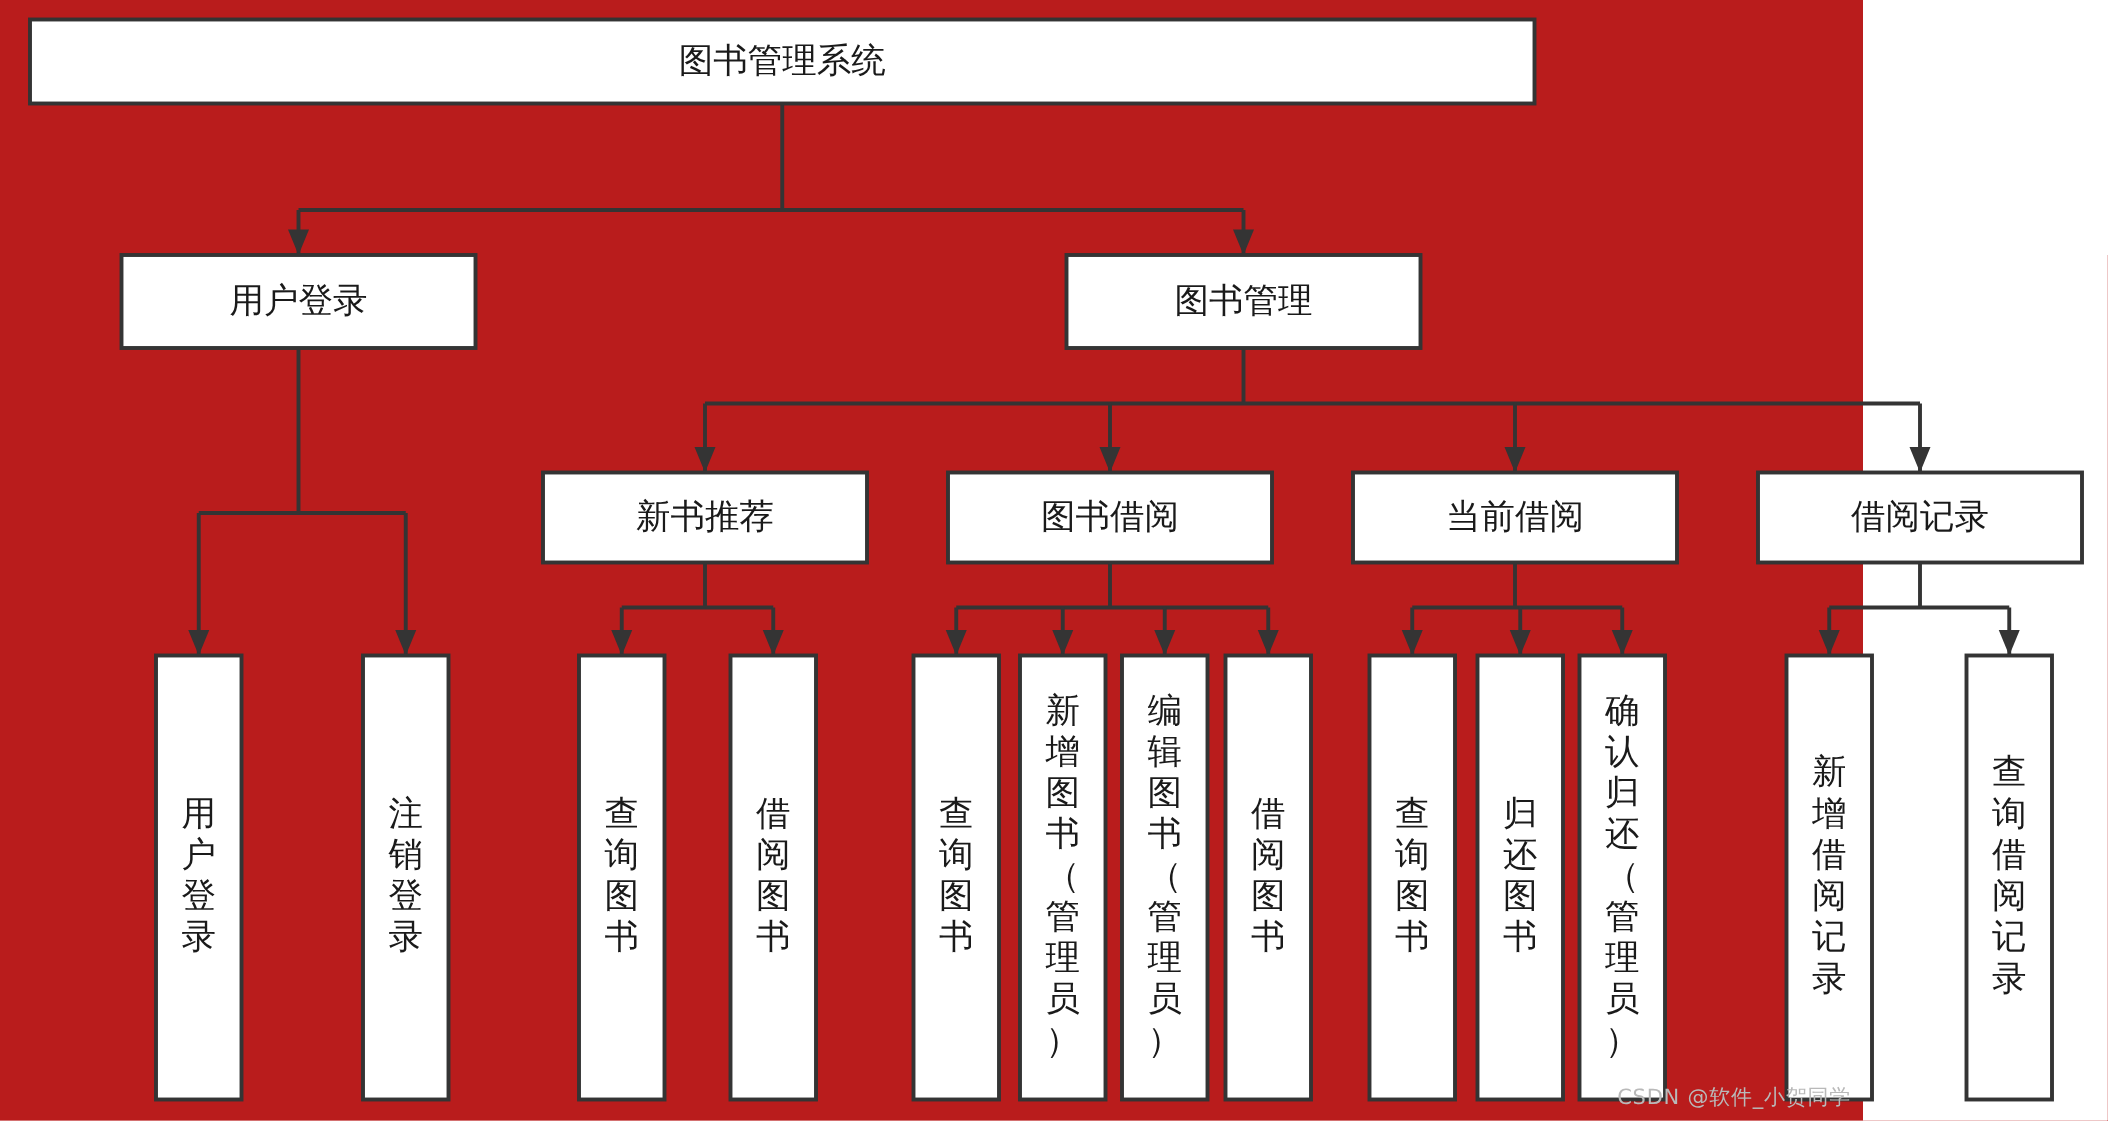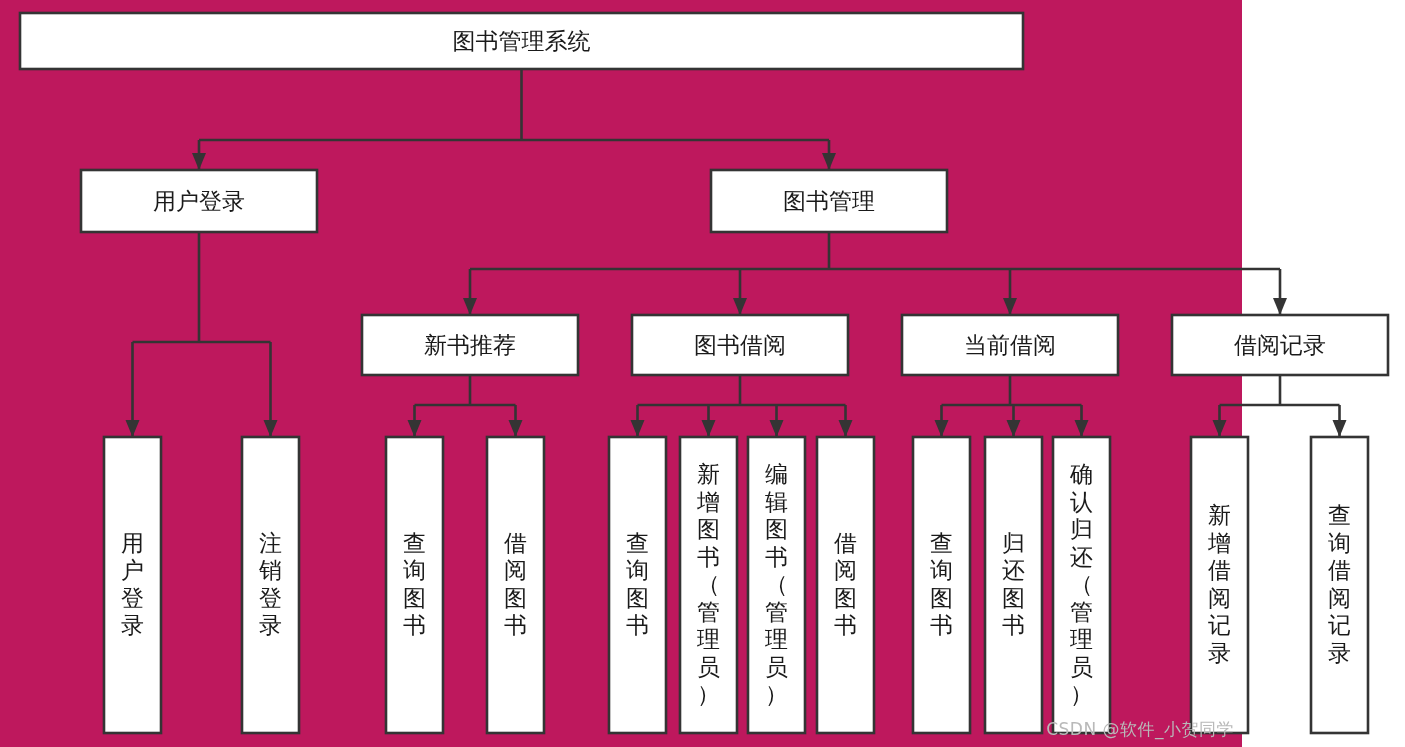--- a/index.html
+++ b/index.html
@@ -11,21 +11,21 @@
   body {
     width: 1405px;
     height: 747px;
     overflow: hidden;
     font-family: "DejaVu Sans", "Liberation Sans", sans-serif;
   }
   #diagram-root {
     position: relative;
     width: 1242px;
     height: 747px;
-    background: #be185d;
+    background: #b91c1c;
   }
   svg#tree-svg {
     position: absolute;
     top: 0;
     left: 0;
     width: 1405px;
     height: 747px;
     display: block;
   }
   .node-box {
@@ -55,21 +55,21 @@
     font-family: "DejaVu Sans", "Liberation Sans", sans-serif;
     font-size: 23px;
     text-anchor: middle;
     dominant-baseline: middle;
   }
   .watermark-text {
     position: absolute;
     right: 8px;
     bottom: 6px;
     color: #b9b9b9;
-    font-size: 17px;
+    font-size: 14px;
     font-family: "DejaVu Sans", "Liberation Sans", sans-serif;
     white-space: nowrap;
     letter-spacing: 0.5px;
     pointer-events: none;
   }
 </style>
 </head>
 <body>
 
 <div id="diagram-root">

